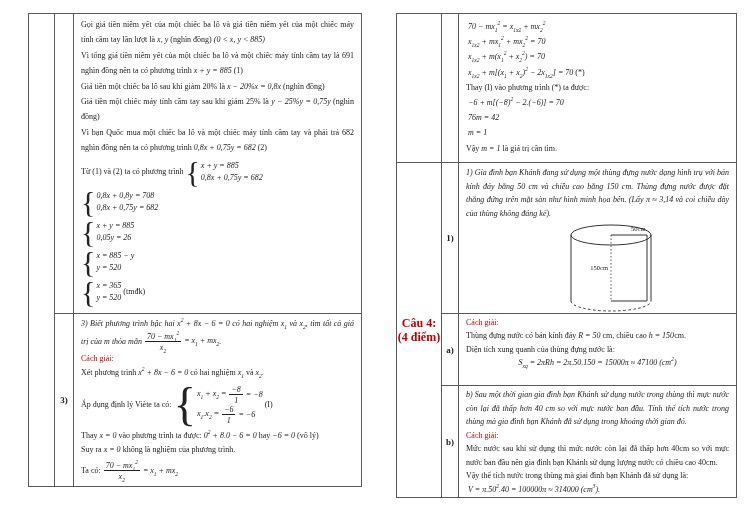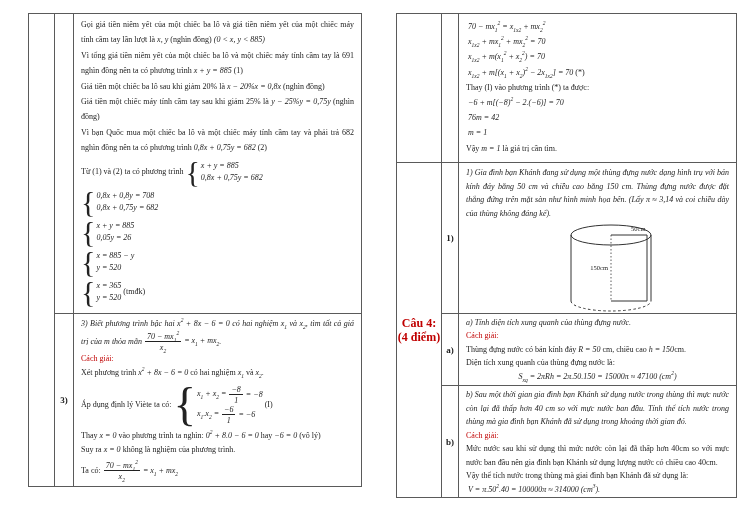--- a/index.html
+++ b/index.html
@@ -125,21 +125,21 @@
                 <span class="sysline withfrac"><span class="m">x<sub>1</sub> + x<sub>2</sub> = </span><span class="frac">
                     <span class="num">−8</span>
                     <span class="den">1</span>
                   </span><span class="m"> = −8</span></span>
                 <span class="sysline withfrac"><span class="m">x<sub>1</sub>.x<sub>2</sub> = </span><span class="frac">
                     <span class="num">−6</span>
                     <span class="den">1</span>
                   </span><span class="m"> = −6</span></span>
               </span>
             </span><span class="t"> (I)</span></div>
-          <div class="blk p"><span class="t">Thay </span><span class="m">x = 0</span><span class="t"> vào phương trình ta nghìn: </span><span class="m">0<sup>2</sup> + 8.0 − 6 = 0</span><span class="t"> hay </span><span class="m">−6 = 0</span><span class="t"> (vô lý)</span></div>
+          <div class="blk p"><span class="t">Thay </span><span class="m">x = 0</span><span class="t"> vào phương trình ta được: </span><span class="m">0<sup>2</sup> + 8.0 − 6 = 0</span><span class="t"> hay </span><span class="m">−6 = 0</span><span class="t"> (vô lý)</span></div>
           <div class="blk p"><span class="t">Suy ra </span><span class="m">x = 0</span><span class="t"> không là nghiệm của phương trình.</span></div>
           <div class="blk pm"><span class="t">Ta có: </span><span class="frac">
               <span class="num">70 − mx<sub>1</sub><sup>2</sup></span>
               <span class="den">x<sub>2</sub></span>
             </span><span class="m"> = x<sub>1</sub> + mx<sub>2</sub></span></div>
         </div>
     </div>
   </div>
 </div>
 
@@ -186,21 +186,20 @@
                 </g>
                 <text x="165" y="9" font-size="6.5" fill="#222">50cm</text>
                 <text x="142" y="48" font-size="6.5" fill="#222" text-anchor="end">150cm</text>
               </svg>
             </div>
           </div>
         </div>
         <div class="trow bline" id="rrowC">
           <div class="numcol">a)</div>
           <div class="content">
-              <div class="blk bi"><span class="t">a) Tính diện tích xung quanh của thùng đựng nước.</span></div>
               <div class="blk red"><span class="t">Cách giải:</span></div>
               <div class="blk p"><span class="t">Thùng đựng nước có bán kính đáy </span><span class="m">R = 50</span><span class="t"> cm, chiều cao </span><span class="m">h = 150</span><span class="t">cm.</span></div>
               <div class="blk p"><span class="t">Diện tích xung quanh của thùng đựng nước là:</span></div>
               <div class="blk center"><span class="m">S<sub>xq</sub> = 2πRh = 2π.50.150 = 15000π ≈ 47100 (cm<sup>2</sup>)</span></div>
             </div>
         </div>
         <div class="trow" id="rrowD">
           <div class="numcol">b)</div>
           <div class="content">
               <div class="blk bi"><span class="t">b) Sau một thời gian gia đình bạn Khánh sử dụng nước trong thùng thì mực nước còn lại đã thấp hơn 40 cm so với mực nước ban đầu. Tính thể tích nước trong thùng mà gia đình bạn Khánh đã sử dụng trong khoảng thời gian đó.</span></div>

